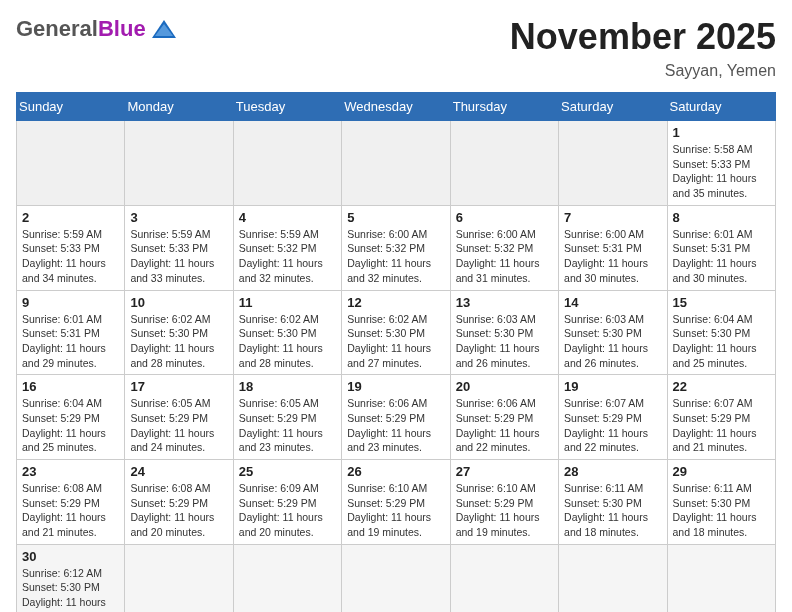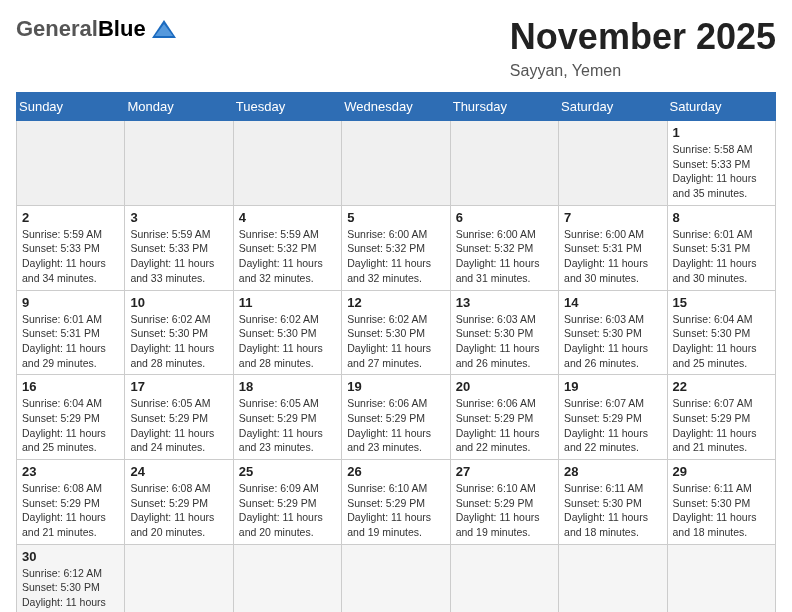--- a/index.html
+++ b/index.html
@@ -22,28 +22,28 @@
       align-items: flex-start;
     }
     .logo-text {
       display: flex;
       align-items: center;
       font-size: 22px;
       font-weight: bold;
       color: #333;
     }
     .logo-general { color: #555; }
-    .logo-blue { color: #000000; }
+    .logo-blue { color: #a21caf; }
     .logo-icon {
       width: 28px;
       height: 22px;
       margin-left: 4px;
     }
     .title-area {
-      text-align: left;
+      text-align: right;
     }
     .month-title {
       font-size: 36px;
       font-weight: bold;
       color: #222;
     }
     .location {
       font-size: 16px;
       color: #555;
       margin-top: 4px;

